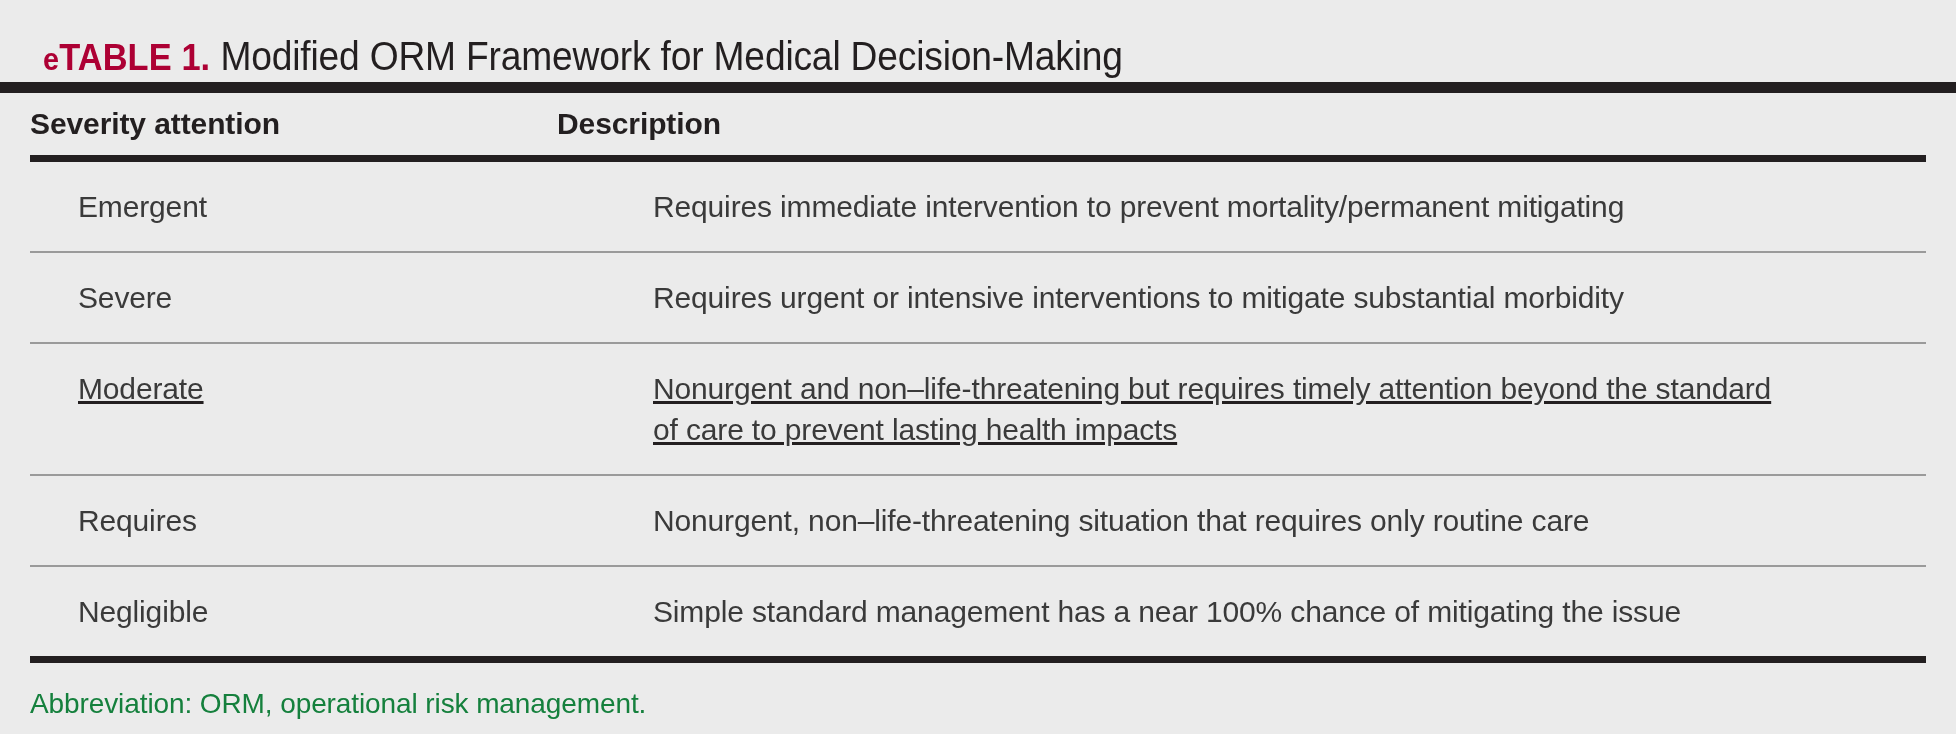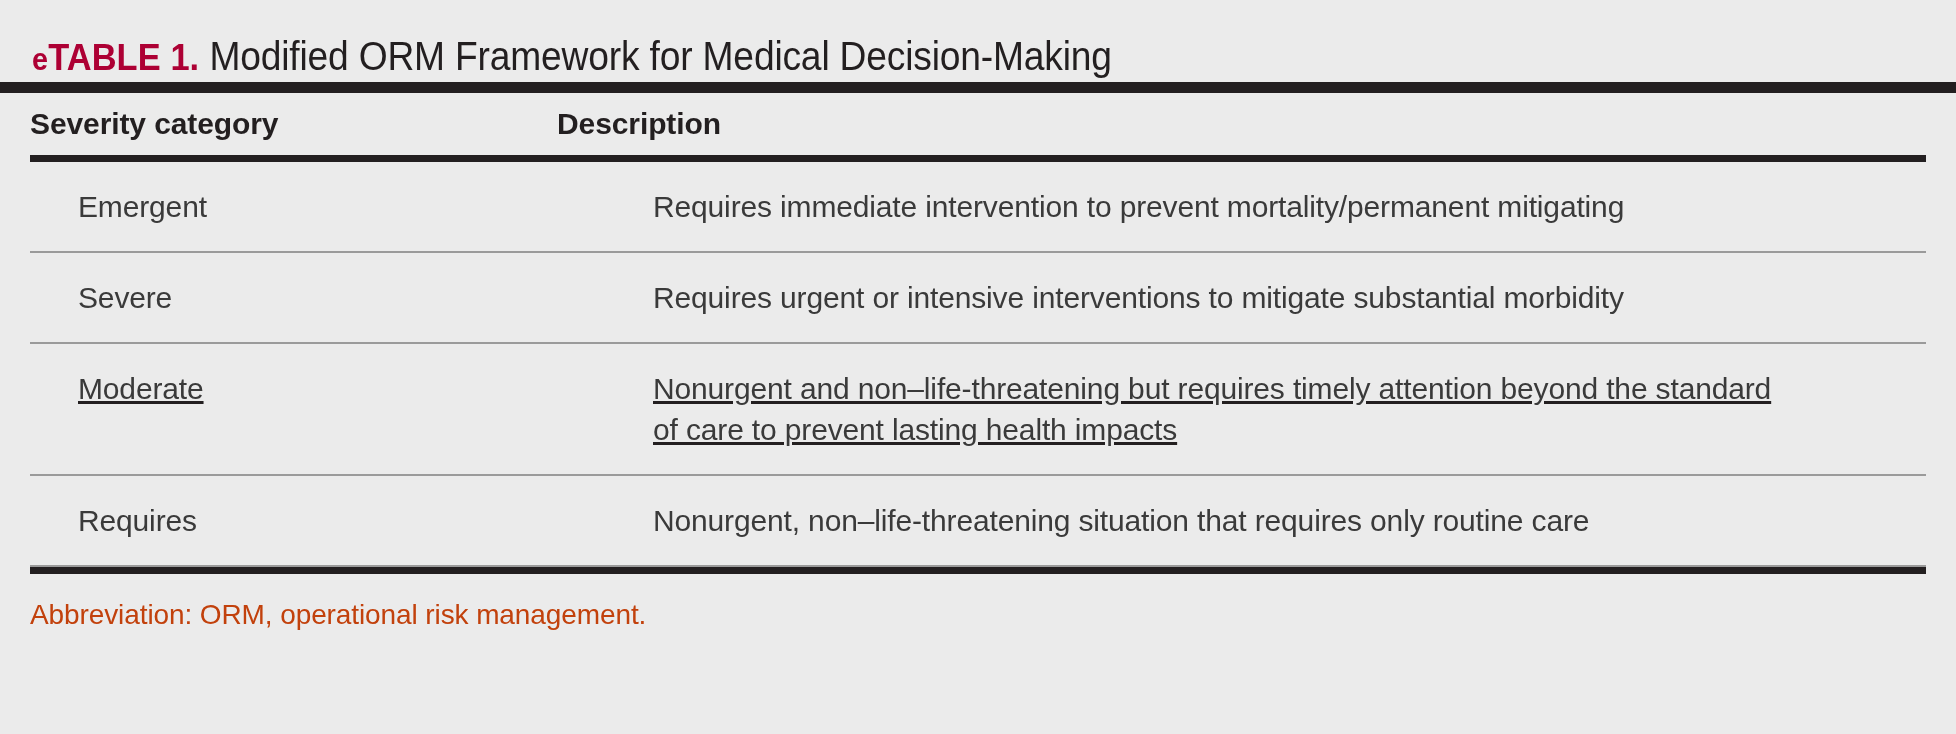--- a/index.html
+++ b/index.html
@@ -18,21 +18,21 @@
   .table-figure {
     position: relative;
     width: 1956px;
     height: 734px;
     background: #ebebeb;
     box-sizing: border-box;
   }
 
   
   .title-block {
-    padding: 34px 0 0 32px;
+    padding: 34px 0 0 43px;
     height: 74px;
     box-sizing: border-box;
     white-space: nowrap;
   }
   .title-line {
     font-size: 40px;
     line-height: 44px;
     letter-spacing: -0.2px;
     font-weight: 400;
     color: #231f20;
@@ -119,40 +119,40 @@
   .data-row.tall {
     min-height: 120px;
     text-decoration: underline;
   }
 
   .footnote {
     padding: 22px 30px 0 30px;
     font-size: 28px;
     line-height: 38px;
     letter-spacing: -0.1px;
-    color: #c2410c;
+    color: #15803d;
   }
 
   .desc-line {
     display: block;
   }
 </style>
 </head>
 <body>
 
 <div class="table-figure">
 
   <div class="title-block">
     <span class="title-line"><span class="etable-label"><span class="e-small">e</span><span>TABLE 1.</span></span><span class="title-text">&nbsp;</span><span class="title-text">Modified ORM Framework for Medical Decision-Making</span></span>
   </div>
 
   <div class="rule-thick-full"></div>
 
   <div class="row header-row">
-    <div class="cell-cat">Severity category</div>
+    <div class="cell-cat">Severity attention</div>
     <div class="cell-desc">Description</div>
   </div>
 
   <div class="rule-thick"></div>
 
   <div class="row data-row">
     <div class="cell-cat">Emergent</div>
     <div class="cell-desc">
       <span class="desc-line">Requires immediate intervention to prevent mortality/permanent mitigating</span>
     </div>
@@ -181,18 +181,24 @@
 
   <div class="row data-row">
     <div class="cell-cat">Requires</div>
     <div class="cell-desc">
       <span class="desc-line">Nonurgent, non–life-threatening situation that requires only routine care</span>
     </div>
   </div>
 
   <div class="rule-thin"></div>
 
+  <div class="row data-row">
+    <div class="cell-cat">Negligible</div>
+    <div class="cell-desc">
+      <span class="desc-line">Simple standard management has a near 100% chance of mitigating the issue</span>
+    </div>
+  </div>
 
   <div class="rule-thick"></div>
 
   <div class="footnote">Abbreviation: ORM, operational risk management.</div>
 
 </div>
 
 </body></html>

